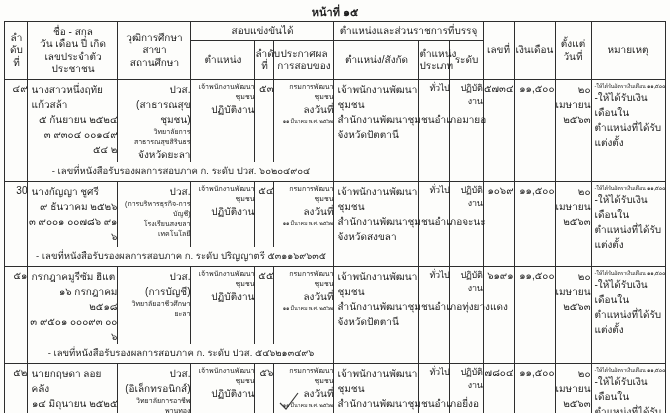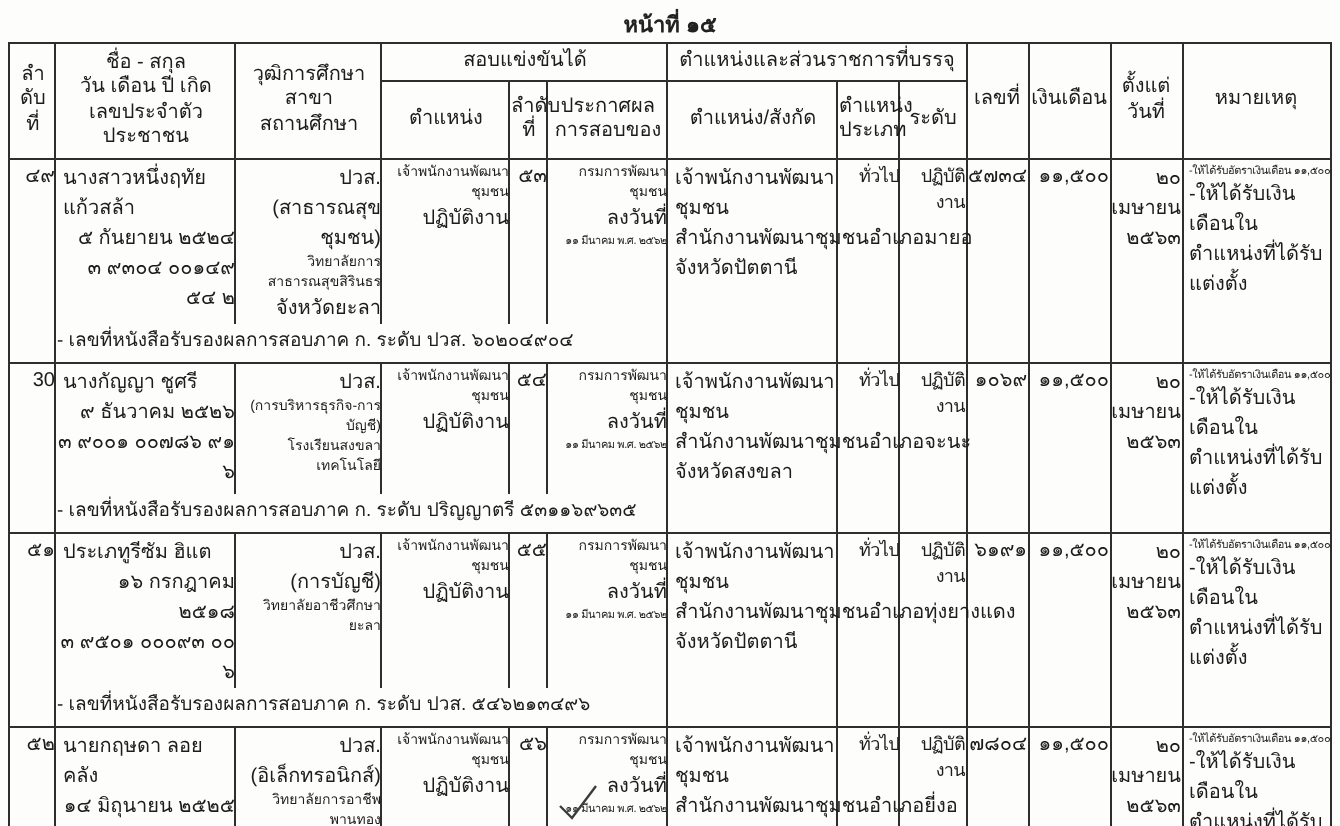--- a/index.html
+++ b/index.html
@@ -27,21 +27,21 @@
   tr.h2 th{height:38px;}
   tbody tr.main td{height:63px;padding-top:2px;}
   tbody tr.cert td{height:19px;border-top:0;}
   .nb{border-bottom:0 !important;margin-top:27px;}
   .ctr{text-align:right;}
   .lft{text-align:left;padding-left:3px;}
   .sm{font-size:7px;line-height:10px;}
   .tiny{font-size:5.5px;line-height:8px;letter-spacing:-0.2px;white-space:nowrap;overflow:hidden;}
   .ln{line-height:15px;}
   .nowrap{white-space:nowrap;position:relative;z-index:2;}
-  .cert-line{font-size:9.5px;line-height:17px;}
+  .cert-line{text-align:center;font-size:9.5px;line-height:17px;}
   .c-type,.c-level{font-size:9px;letter-spacing:-0.3px;}
   .check{
     position:absolute;left:278px;top:391px;width:22px;height:20px;z-index:3;
   }
   .check svg{width:100%;height:100%;}
 </style>
 </head>
 <body>
 
 <div class="page-title">หน้าที่ ๑๕</div>
@@ -199,21 +199,21 @@
     </tr>
     <tr class="cert">
       <td colspan="5" class="cert-line">- เลขที่หนังสือรับรองผลการสอบภาค ก. ระดับ ปริญญาตรี ๕๓๑๑๖๙๖๓๕</td>
     </tr>
   </tbody>
 
   <tbody>
     <tr class="main">
       <td class="ctr" rowspan="2">๕๑</td>
       <td class="nb">
-        <div class="lft ln">ประเภทูรีซัม ฮิแต</div>
+        <div class="lft ln">กรกฎาคมูรีซัม ฮิแต</div>
         <div class="ctr ln">๑๖ กรกฎาคม ๒๕๑๘</div>
         <div class="ctr ln">๓ ๙๕๐๑ ๐๐๐๙๓ ๐๐ ๖</div>
       </td>
       <td class="nb ctr">
         <div class="ln">ปวส.</div>
         <div class="ln">(การบัญชี)</div>
         <div class="sm">วิทยาลัยอาชีวศึกษายะลา</div>
       </td>
       <td class="nb ctr">
         <div class="sm">เจ้าพนักงานพัฒนาชุมชน</div>

